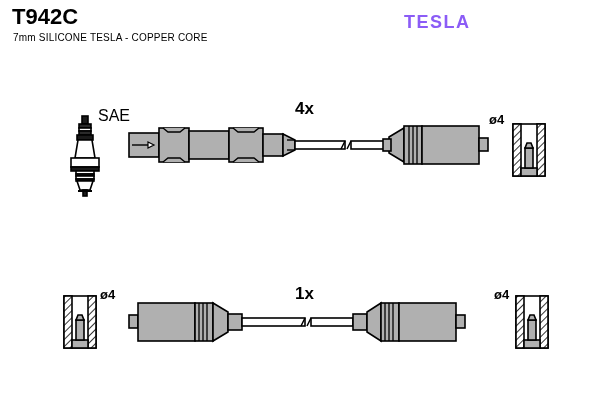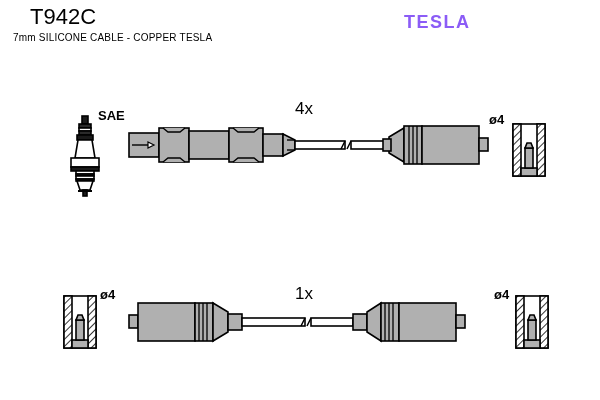--- a/index.html
+++ b/index.html
@@ -20,25 +20,24 @@
     left: 0; top: 0;
     width: 600px;
     height: 400px;
     background: #ffffff;
   }
   #part-title {
     position: absolute;
     left: 12px;
     top: 5px;
     font-size: 22px;
-    font-weight: normal;
+    font-weight: bold;
     letter-spacing: 0px;
     line-height: 24px;
     white-space: nowrap;
-    margin-left: 18px;
   }
   #part-subtitle {
     position: absolute;
     left: 13px;
     top: 32px;
     font-size: 10px;
     font-weight: normal;
     letter-spacing: 0.2px;
     line-height: 12px;
     white-space: nowrap;
@@ -50,21 +49,21 @@
     font-size: 18px;
     font-weight: bold;
     letter-spacing: 1.5px;
     color: #8b5cf6;
     line-height: 28px;
     white-space: nowrap;
   }
   .qty-label {
     position: absolute;
     font-size: 17px;
-    font-weight: normal;
+    font-weight: bold;
     line-height: 20px;
     white-space: nowrap;
   }
   #qty-top { left: 295px; top: 99px; }
   #qty-bottom { left: 295px; top: 284px; }
 
   .dia-label {
     position: absolute;
     font-size: 13px;
     font-weight: bold;
@@ -72,35 +71,35 @@
     white-space: nowrap;
   }
   #dia-top-right { left: 489px; top: 113px; }
   #dia-bot-left  { left: 100px; top: 288px; }
   #dia-bot-right { left: 494px; top: 288px; }
 
   #sae-label {
     position: absolute;
     left: 98px;
     top: 108px;
-    font-size: 13px;
-    font-weight: bold;
+    font-size: 16px;
+    font-weight: normal;
     line-height: 15px;
     white-space: nowrap;
   }
   svg { display: block; }
   .dwg { position: absolute; left: 0; top: 0; }
 </style>
 </head>
 <body>
 
 <div id="sheet">
 
   <div id="part-title">T942C</div>
-  <div id="part-subtitle">7mm SILICONE CABLE - COPPER TESLA</div>
+  <div id="part-subtitle">7mm SILICONE TESLA - COPPER CORE</div>
   <div id="brand-logo">TESLA</div>
 
   <div class="qty-label" id="qty-top">4x</div>
   <div class="qty-label" id="qty-bottom">1x</div>
 
   <div class="dia-label" id="dia-top-right">ø4</div>
   <div class="dia-label" id="dia-bot-left">ø4</div>
   <div class="dia-label" id="dia-bot-right">ø4</div>
 
   <div id="sae-label">SAE</div>

